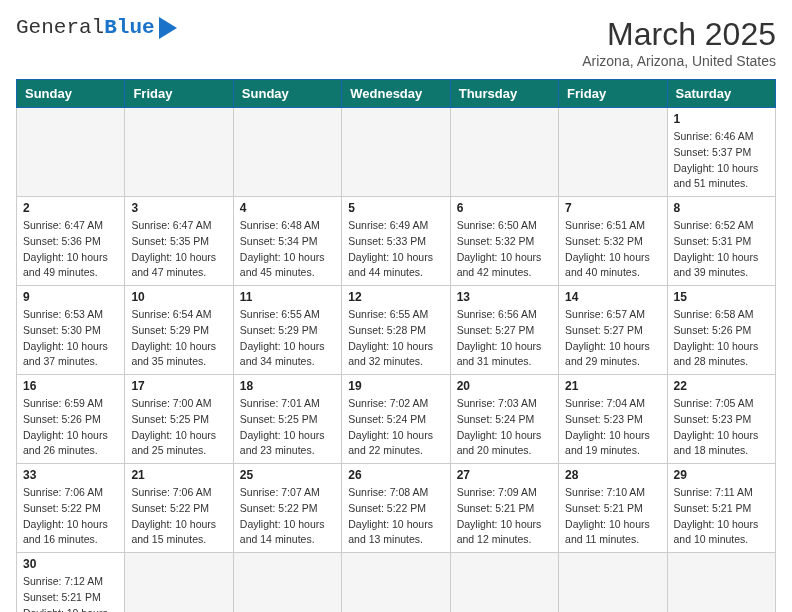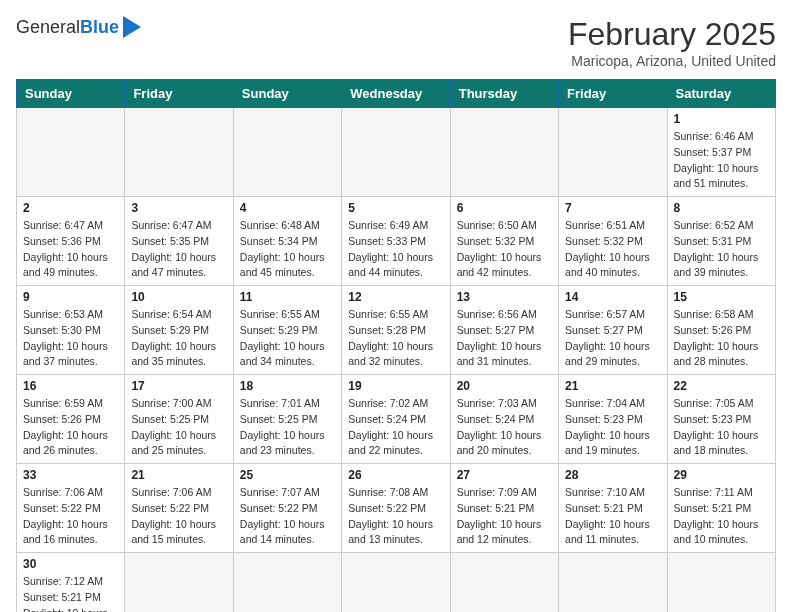--- a/index.html
+++ b/index.html
@@ -77,28 +77,28 @@
     .day-info {
       line-height: 1.5;
       color: #333;
     }
   </style>
 </head>
 <body>
 
 <div class="header-section">
   <div class="logo">
-    <div style="font-size:18px; color:#333; font-family:Liberation Sans, sans-serif;">
+    <div style="font-size:21px; color:#333; font-family:Liberation Mono, monospace;">
       <span style="color:#333;">General</span><span style="color:#1a73c8; font-weight:bold;">Blue</span>
     </div>
     <div class="logo-triangle"></div>
   </div>
   <div class="title-area">
-    <div class="month-title">February 2025</div>
-    <div class="location-title">Maricopa, Arizona, United United</div>
+    <div class="month-title">March 2025</div>
+    <div class="location-title">Arizona, Arizona, United States</div>
   </div>
 </div>
 
 <table class="calendar">
   <thead>
     <tr>
     <th>Sunday</th>
         <th>Friday</th>
         <th>Sunday</th>
         <th>Wednesday</th>

